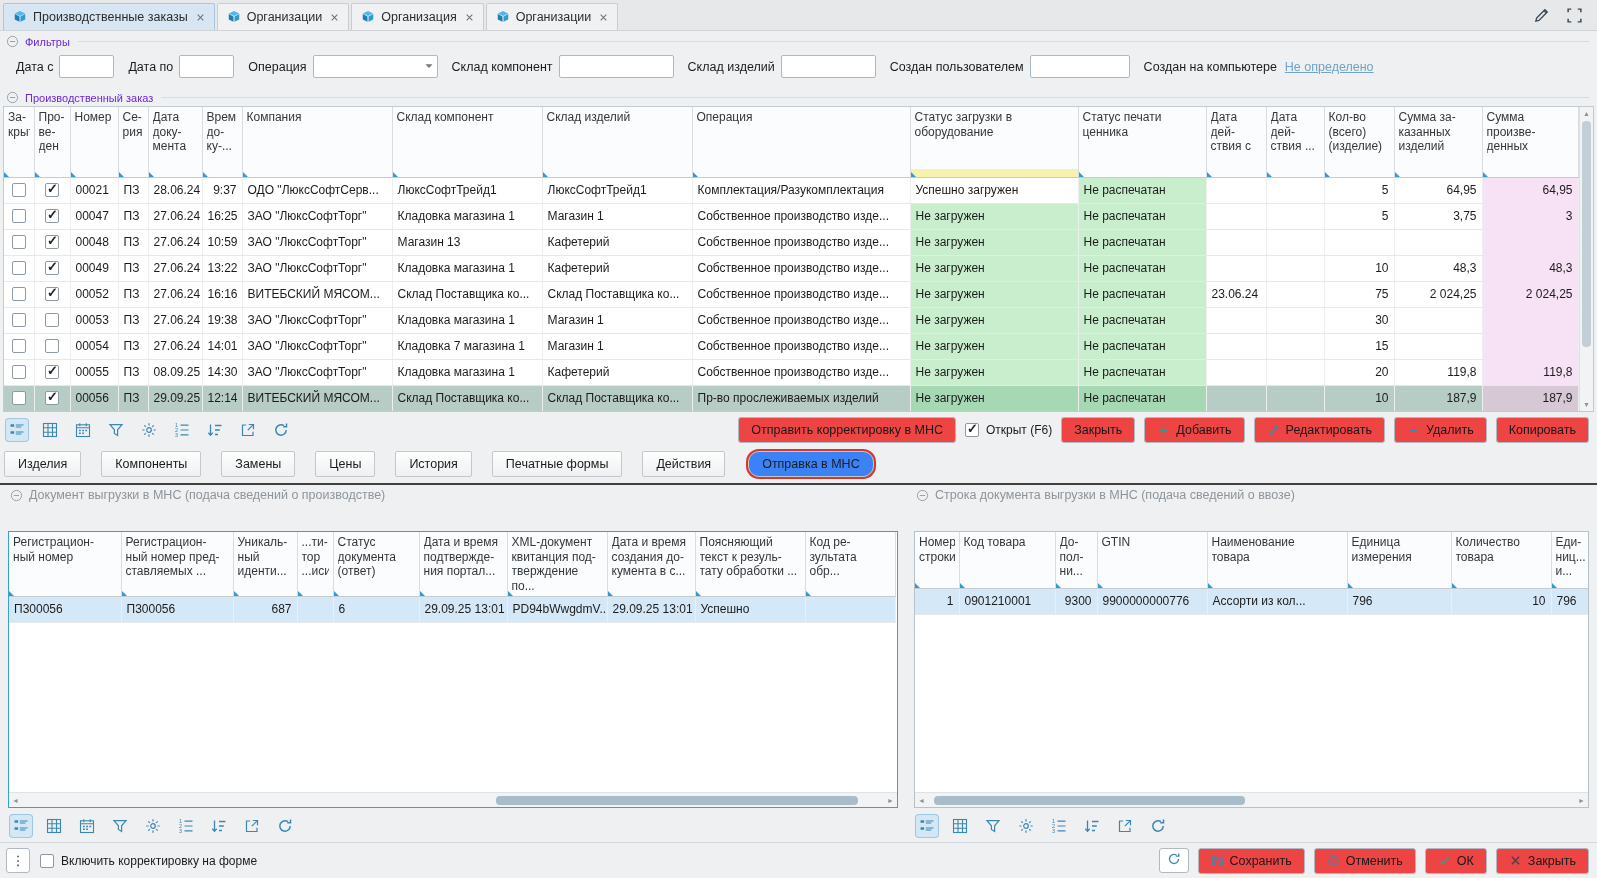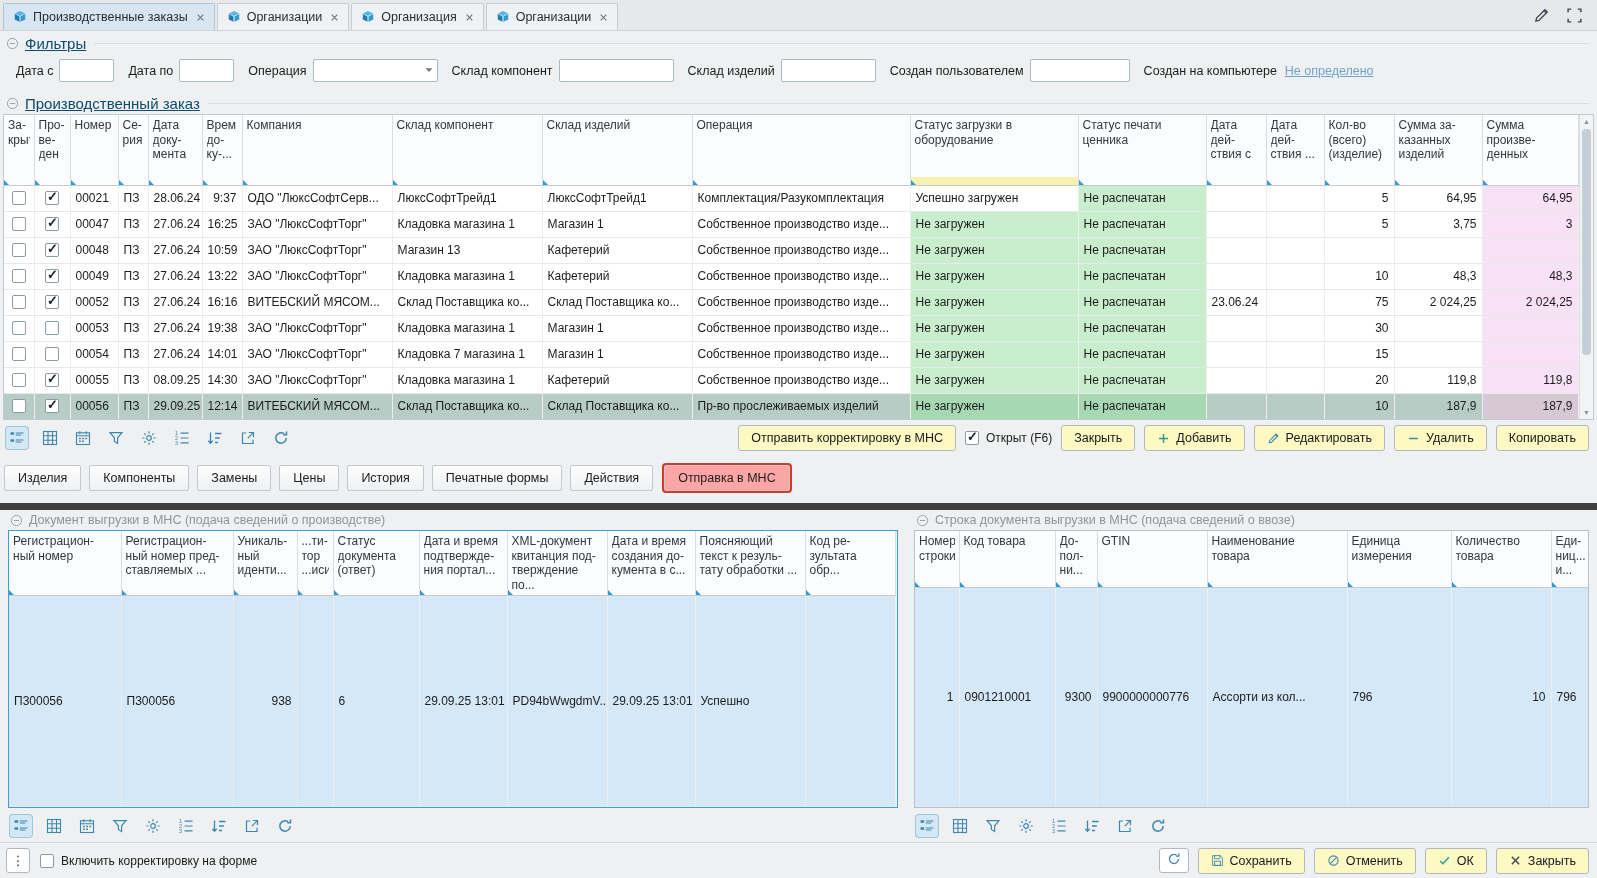--- a/index.html
+++ b/index.html
@@ -17,21 +17,21 @@
   .dtab-close{display:inline-flex;color:#69727a;margin-left:2px;}
   .dtab-close svg{width:9px;height:9px;}
   .tabbar-actions{margin-left:auto;display:flex;gap:16px;align-items:center;padding:0 6px 6px 0;color:#3d4a55;}
   .tb-icon{display:inline-flex;cursor:pointer;}
   .tb-icon svg{width:17px;height:17px;}
 
   
   .group-head{display:flex;align-items:center;gap:6px;padding:4px 8px 2px 6px;color:#98a0a7;}
   .collapse{display:inline-flex;cursor:pointer;}
   .collapse svg{width:13px;height:13px;}
-  .group-title{font-size:15px;color:#0c4a6e;white-space:nowrap;text-decoration:underline;}
+  .group-title{font-size:11px;color:#6d28d9;white-space:nowrap;}
   .rule{flex:1;height:0;border-top:1px solid #d9dcde;margin-left:2px;}
 
   
   .filter-row{display:flex;align-items:center;padding:5px 8px 9px;font-size:12.5px;}
   .f-label{margin:0 6px 0 14px;white-space:nowrap;}
   .f-label:first-child{margin-left:8px;}
   .f-input{height:23px;border:1px solid #a9bac7;border-radius:2px;background:#fff;padding:0 5px;font:12.5px "Liberation Sans",sans-serif;}
   .f-select{position:relative;height:23px;border:1px solid #a9bac7;border-radius:2px;background:#fff;display:inline-block;cursor:pointer;}
   .f-select .chev{position:absolute;right:1px;top:3px;color:#6f7982;display:inline-flex;}
   .chev svg{width:14px;height:14px;}
@@ -59,41 +59,41 @@
   .vs-track{flex:1;width:9px;position:relative;margin:2px 0;}
   .vs-thumb{position:absolute;top:0;left:0;width:9px;height:82%;background:#c3ced6;border-radius:4px;cursor:pointer;}
 
   
   .toolbar{display:flex;align-items:center;padding:5px 8px 5px 6px;}
   .tool-icons{display:flex;align-items:center;gap:11px;color:#3c87b0;}
   .tool-icon{display:inline-flex;width:22px;height:22px;align-items:center;justify-content:center;border-radius:3px;cursor:pointer;}
   .tool-icon.active{background:#d3e7f5;box-shadow:0 0 0 1px #9fc6e0;}
   .tool-icon svg{width:16px;height:16px;}
   .tool-buttons{margin-left:auto;display:flex;align-items:center;gap:9px;}
-  .btn{display:inline-flex;align-items:center;justify-content:center;gap:6px;height:26px;padding:0 12px;background:#fef9c3;border:1px solid #b0b9c1;border-radius:3px;font:12.5px "Liberation Sans",sans-serif;color:#17191b;cursor:pointer;white-space:nowrap;}
+  .btn{display:inline-flex;align-items:center;justify-content:center;gap:6px;height:26px;padding:0 12px;background:#ef4444;border:1px solid #b0b9c1;border-radius:3px;font:12.5px "Liberation Sans",sans-serif;color:#17191b;cursor:pointer;white-space:nowrap;}
   .btn-ic{display:inline-flex;color:#3c87b0;}
   .btn-ic svg{width:13px;height:13px;}
   .ic-plus{color:#2a9d8f;}
   .ic-ok{color:#2aa198;}
   .ic-close{color:#3f454b;}
   .cb-label{display:inline-flex;align-items:center;gap:7px;cursor:pointer;white-space:nowrap;}
 
   
-  .detail-tabs{display:flex;align-items:center;gap:8px;padding:3px 4px 6px;border-bottom:7px solid #404040;}
+  .detail-tabs{display:flex;align-items:center;gap:20px;padding:3px 4px 6px;border-bottom:2px solid #404040;}
   .dtl-tab{padding:5px 13px;border:1px solid #c3c8cc;background:linear-gradient(#fefefe,#eef0f2);font-size:12.5px;border-radius:2px;cursor:pointer;white-space:nowrap;}
-  .dtl-tab.active{background:#fca5a5;box-shadow:0 0 0 2px #d6382c;position:relative;z-index:1;margin:6px 3px;}
+  .dtl-tab.active{background:#3b82f6;box-shadow:0 0 0 2px #d6382c;position:relative;z-index:1;margin:0 3px;border-radius:11px;}
 
   
   .panels{flex:1;display:flex;gap:16px;padding:0 8px;min-height:0;}
   .panel{display:flex;flex-direction:column;min-width:0;min-height:0;}
   .panel-left{flex:0 0 890px;}
   .panel-right{flex:1;}
   .panel-head{display:flex;align-items:center;gap:6px;padding:3px 2px;color:#98a0a7;}
   .panel-title{font-size:12.5px;color:#8d959c;white-space:nowrap;overflow:hidden;}
-  .pgrid{flex:1;border:1px solid #b6c2ca;background:#fff;display:flex;min-height:0;overflow:hidden;}
+  .pgrid{flex:1;border:1px solid #b6c2ca;background:#fff;display:flex;flex-direction:column;min-height:0;overflow:hidden;margin-top:26px;}
   .pgrid.focus{border-color:#3aa0cd;}
   .ptable .hcell{height:56px;}
   .prow td{background:#d5e8f7;cursor:pointer;}
   .pfill{flex:1;background:#fff;}
   .hscroll{flex:0 0 15px;background:#f2f3f4;border-top:1px solid #e0e3e5;display:flex;align-items:center;padding:0 3px;gap:3px;}
   .hs-arrow{font-size:7px;color:#8b939b;cursor:pointer;}
   .hs-track{flex:1;height:9px;position:relative;}
   .hs-thumb{position:absolute;top:0;height:9px;border-radius:4px;background:#a9bcc9;cursor:pointer;}
   .panel-foot{display:flex;align-items:center;gap:11px;padding:7px 2px 5px;color:#3c87b0;}
 
@@ -707,21 +707,21 @@
                   <span class="hlabel">Код ре-
 зультата
 обр...</span>
                 </th>
               </tr>
             </thead>
             <tbody>
               <tr class="prow">
                 <td class=""><span>П300056</span></td>
                 <td class=""><span>П300056</span></td>
-                <td class="ar"><span>938</span></td>
+                <td class="ar"><span>687</span></td>
                 <td class=""><span></span></td>
                 <td class=""><span>6</span></td>
                 <td class=""><span>29.09.25 13:01</span></td>
                 <td class=""><span>PD94bWwgdmV...</span></td>
                 <td class=""><span>29.09.25 13:01</span></td>
                 <td class=""><span>Успешно</span></td>
                 <td class=""><span></span></td>
               </tr>
             </tbody>
           </table>

